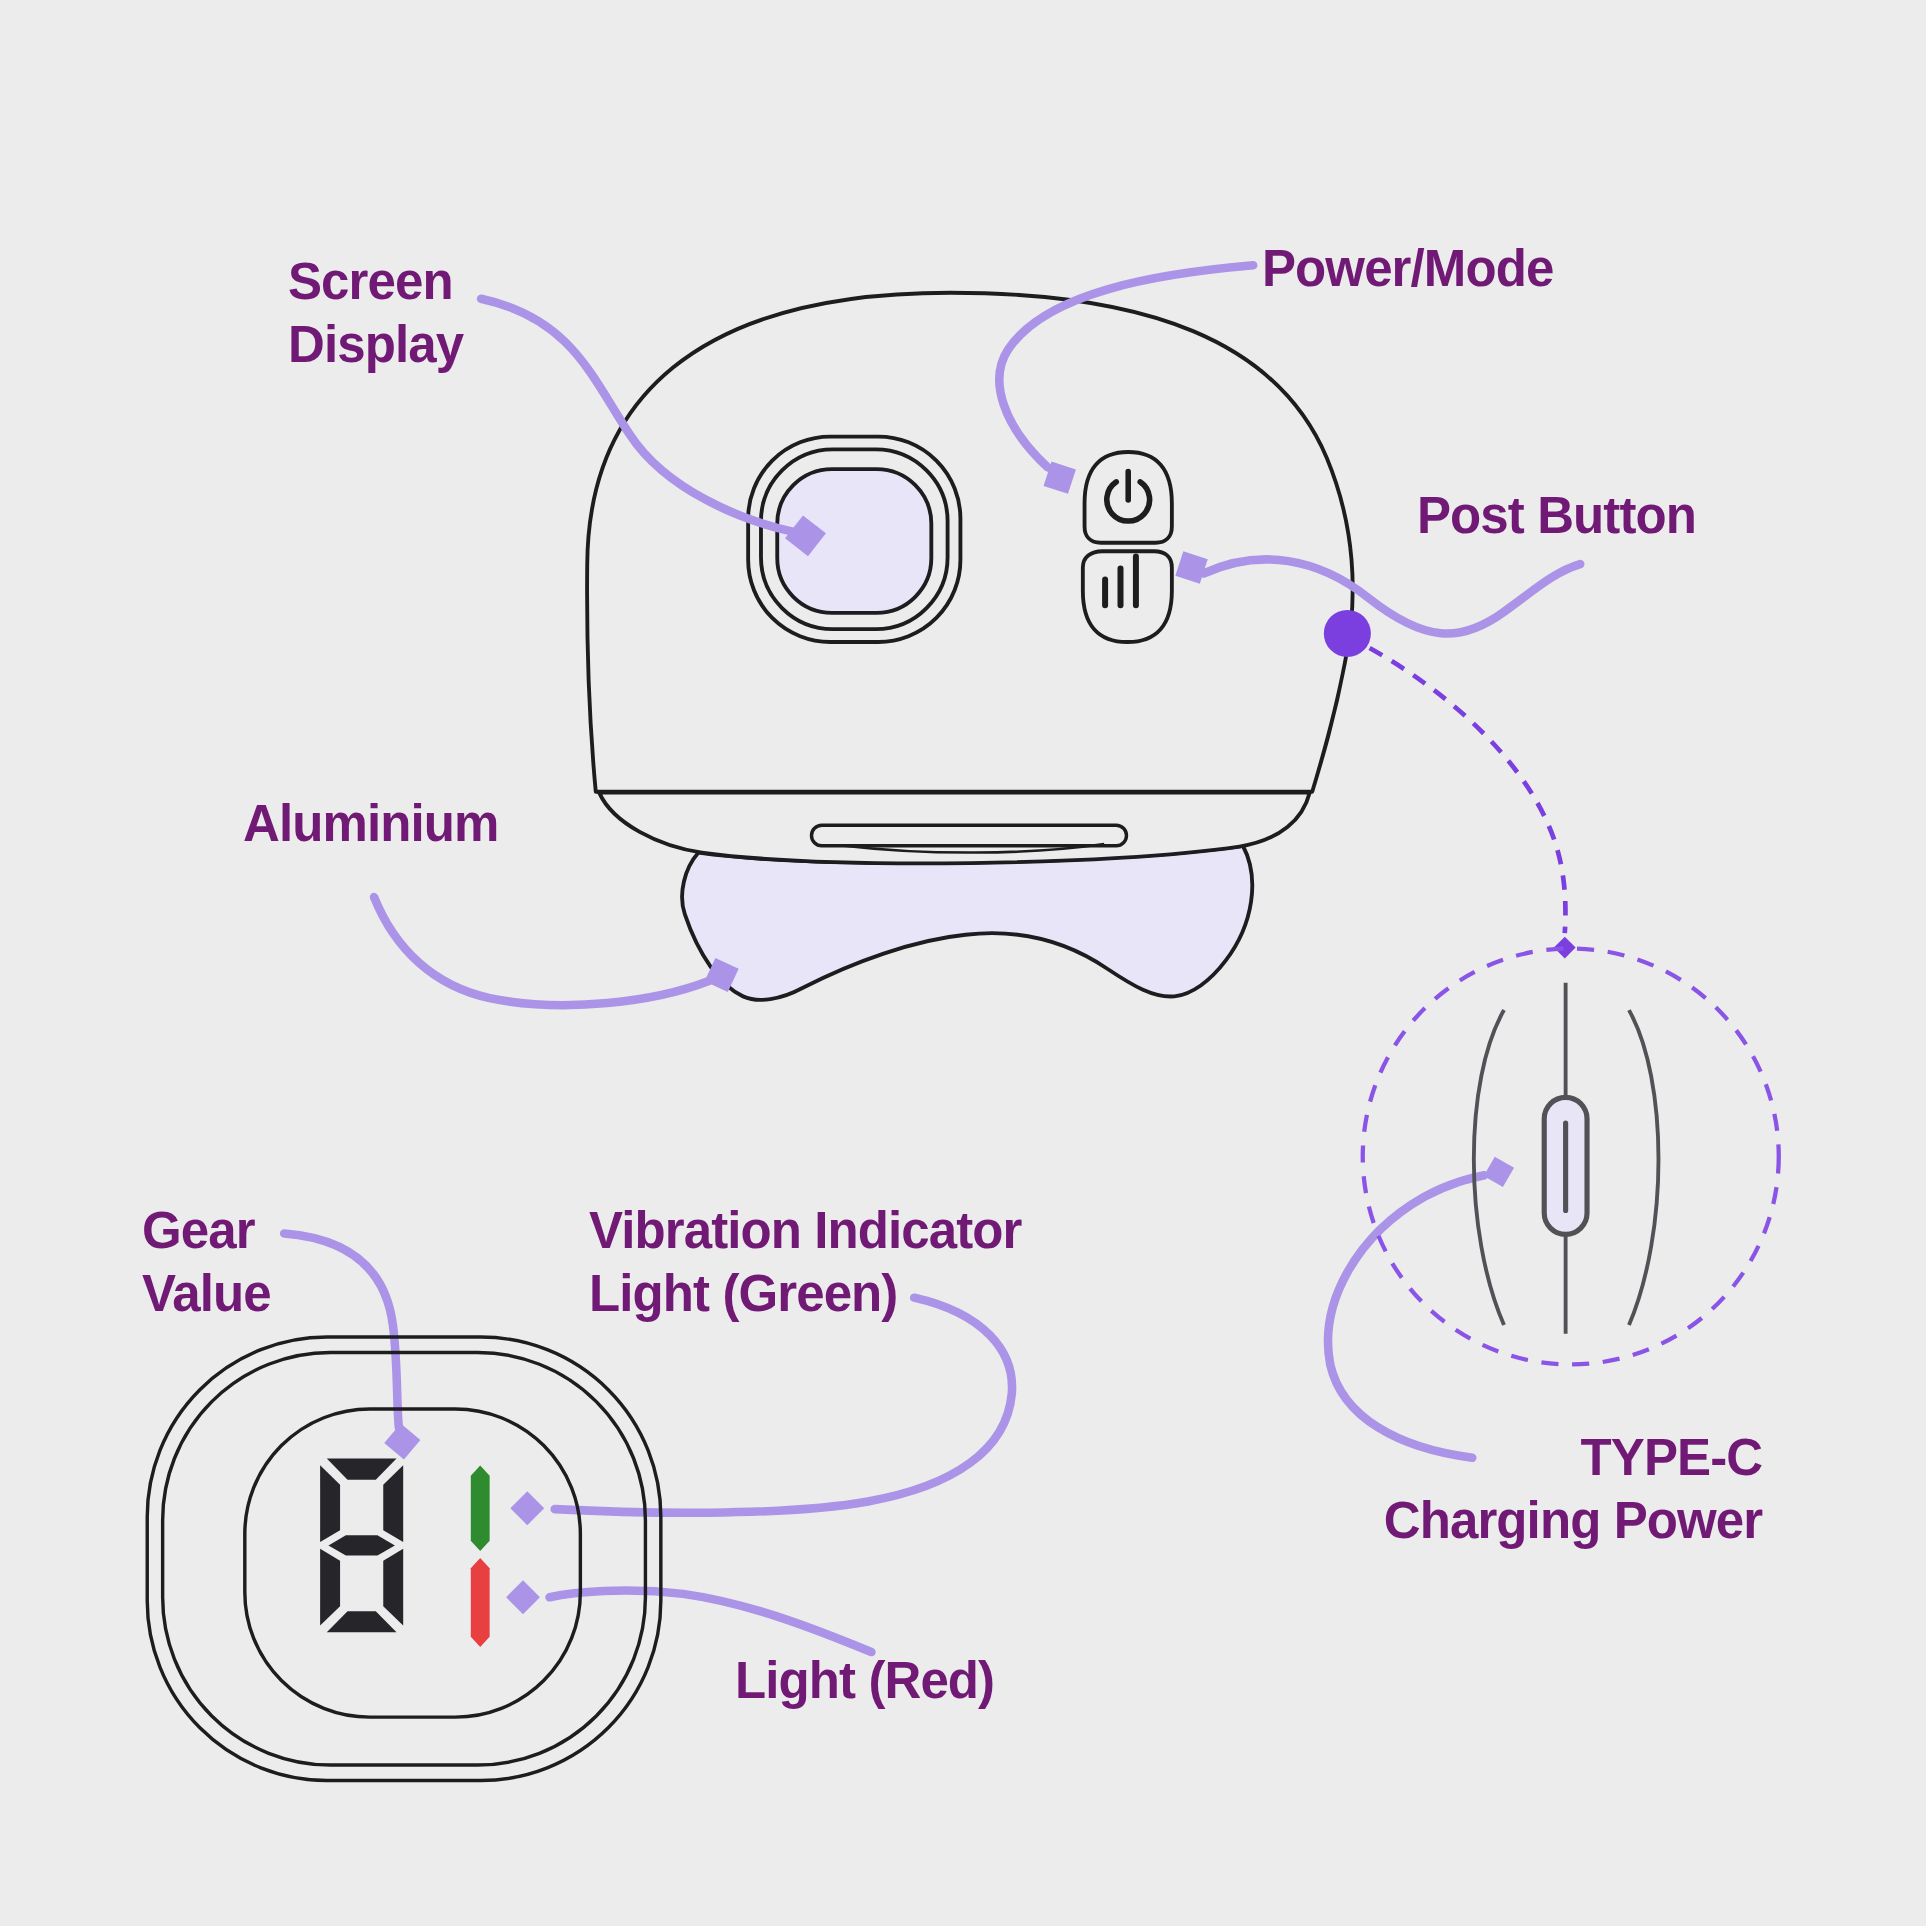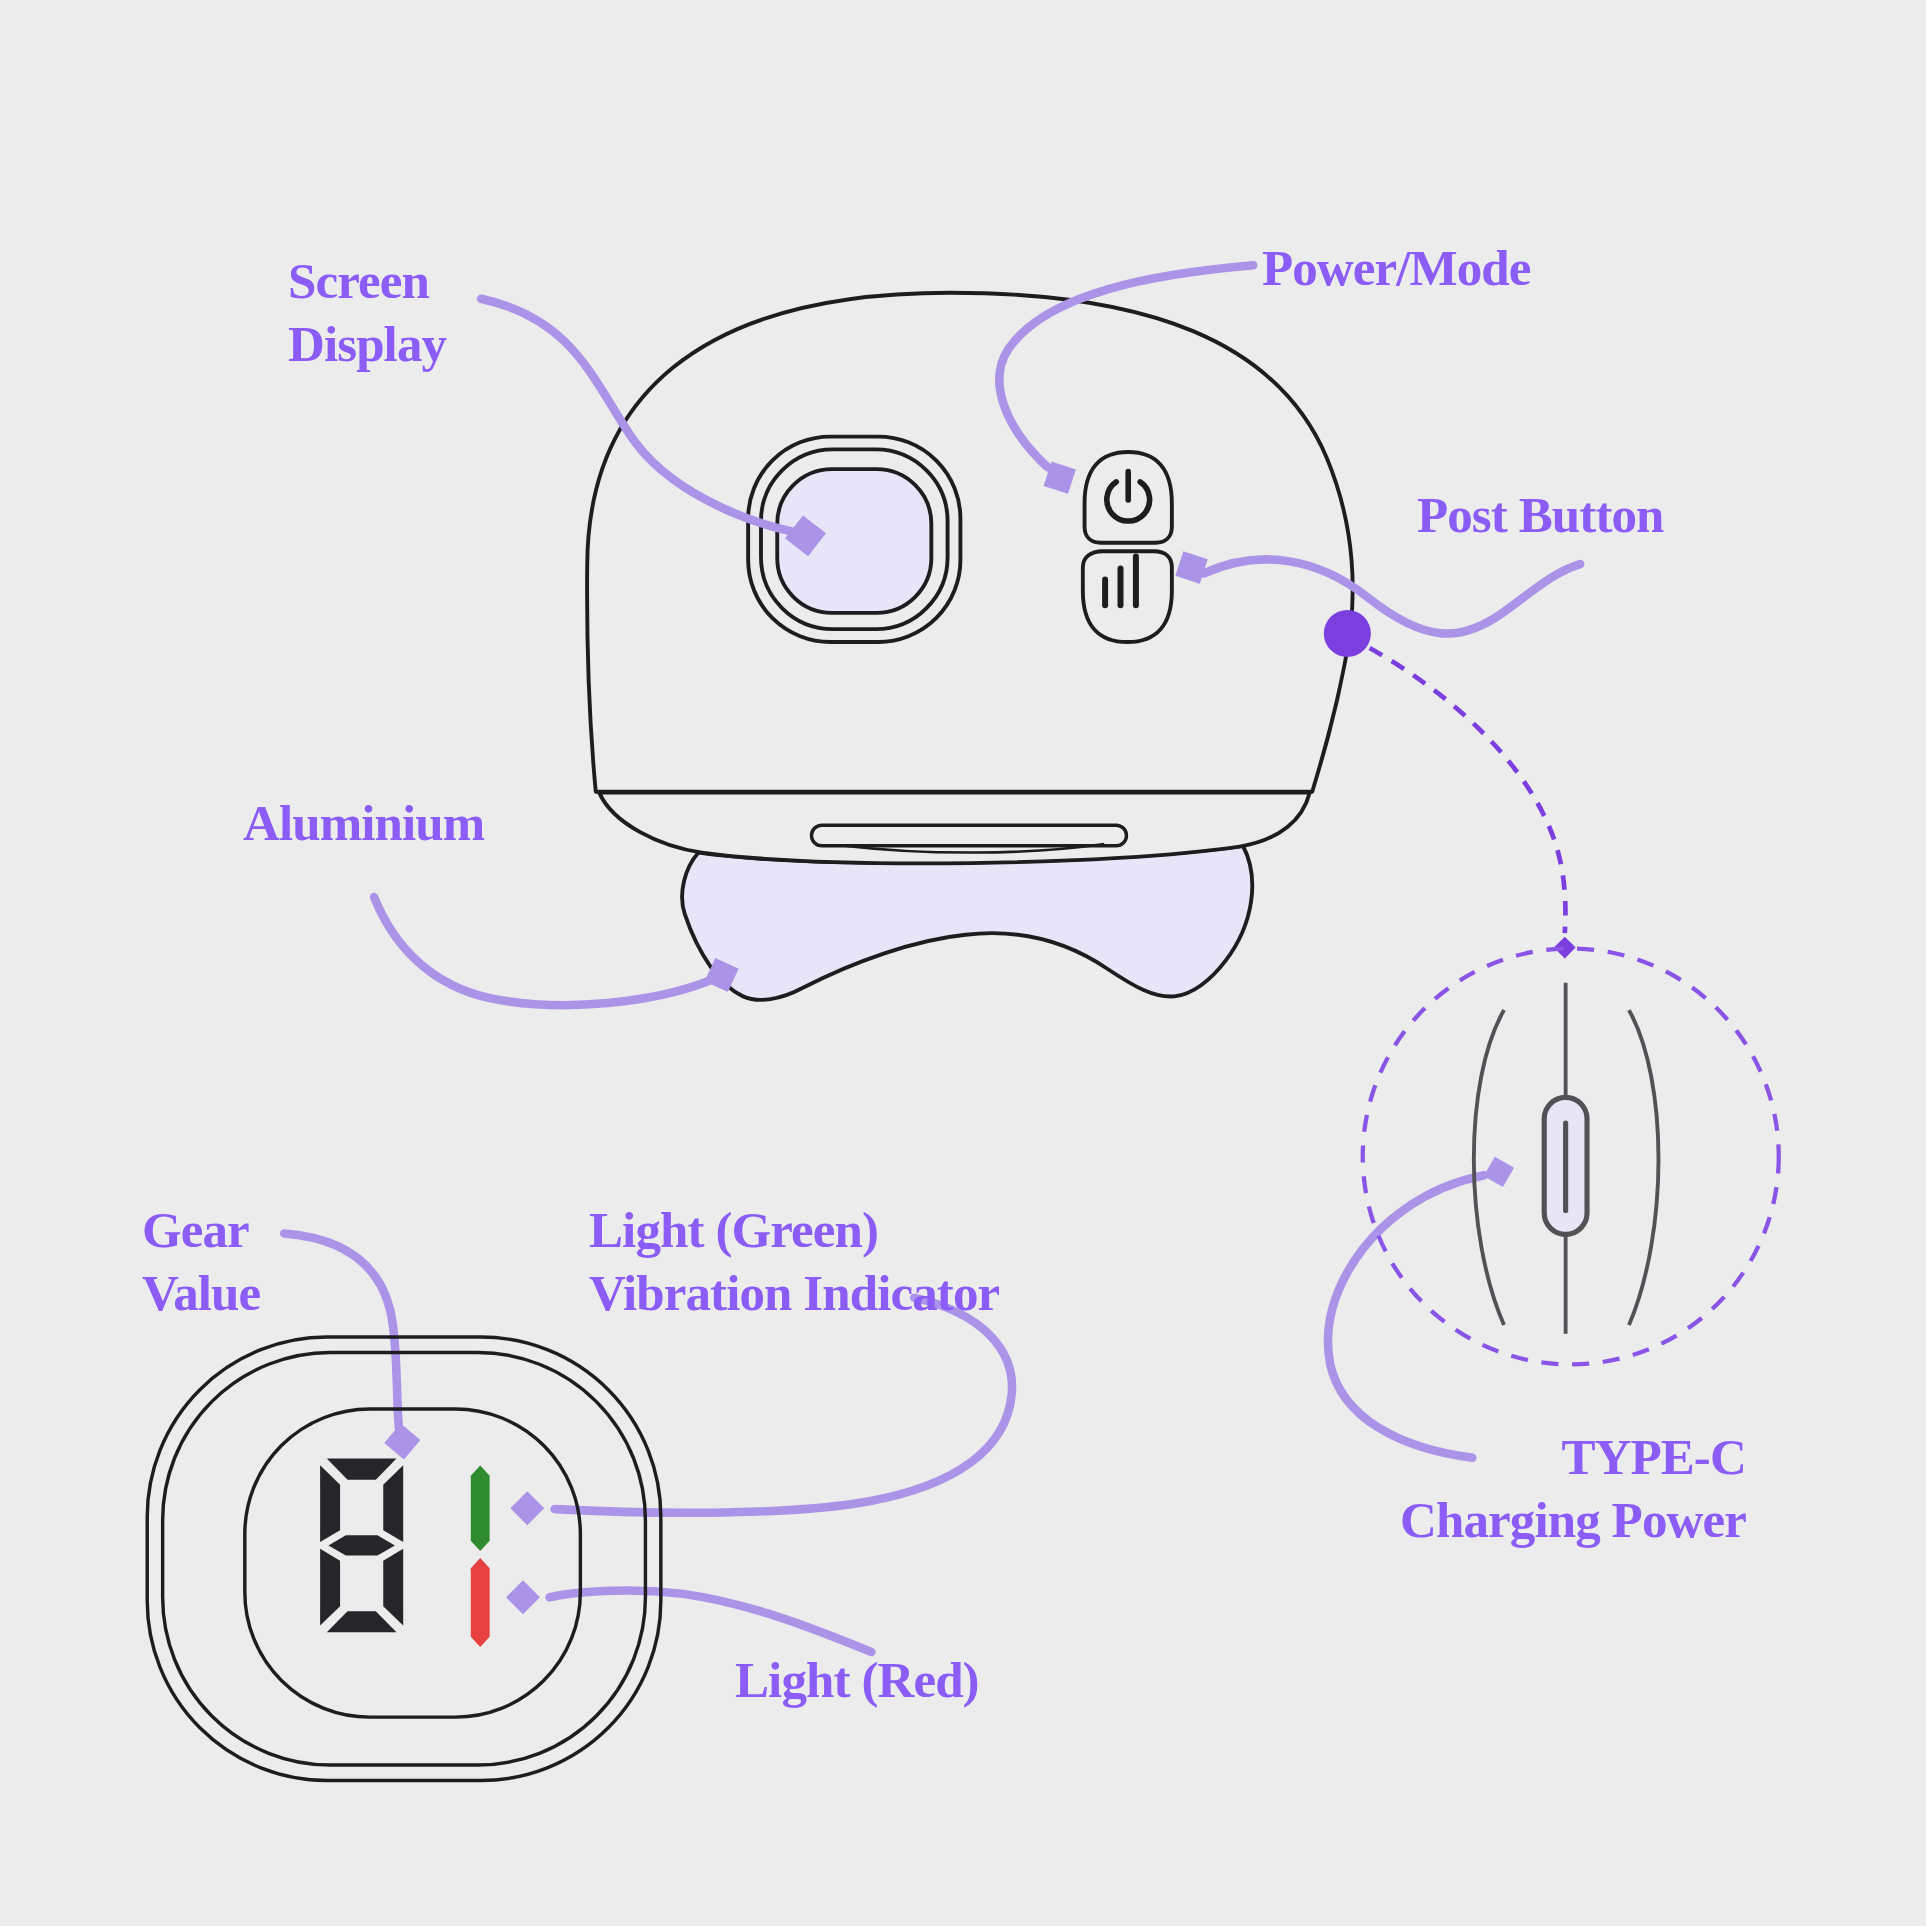--- a/index.html
+++ b/index.html
@@ -10,23 +10,22 @@
     font-family:"Liberation Sans", sans-serif;
     overflow:hidden;
   }
   svg.art{position:absolute;left:0;top:0;width:1926px;height:1926px;}
   .label{
     position:absolute;
     font-weight:bold;
     font-size:51px;
     line-height:63px;
     letter-spacing:-0.9px;
-    color:#8b5cf6;
+    color:#701a75;
     white-space:nowrap;
-    font-family:Liberation Serif, serif;
   }
   .label span{display:block;}
   .label.centered{transform:translateX(-50%);text-align:right;}
   .sr{position:absolute;width:0.9px;height:0.9px;overflow:hidden;clip:rect(0 0 0 0);}
 </style>
 </head>
 <body>
 
 <div class="canvas">
 
@@ -156,22 +155,22 @@
   <div class="label" style="left:243px;top:792px">
     <span>Aluminium</span>
   </div>
 
   <div class="label" style="left:142px;top:1199px">
     <span>Gear</span>
     <span>Value</span>
   </div>
 
   <div class="label" style="left:589px;top:1199px">
+    <span>Vibration Indicator</span>
     <span>Light (Green)</span>
-    <span>Vibration Indicator</span>
   </div>
 
   <div class="label" style="left:735px;top:1649px">
     <span>Light (Red)</span>
   </div>
 
   <div class="label centered" style="left:1573px;top:1426px">
     <span>TYPE-C</span>
     <span>Charging Power</span>
   </div>

